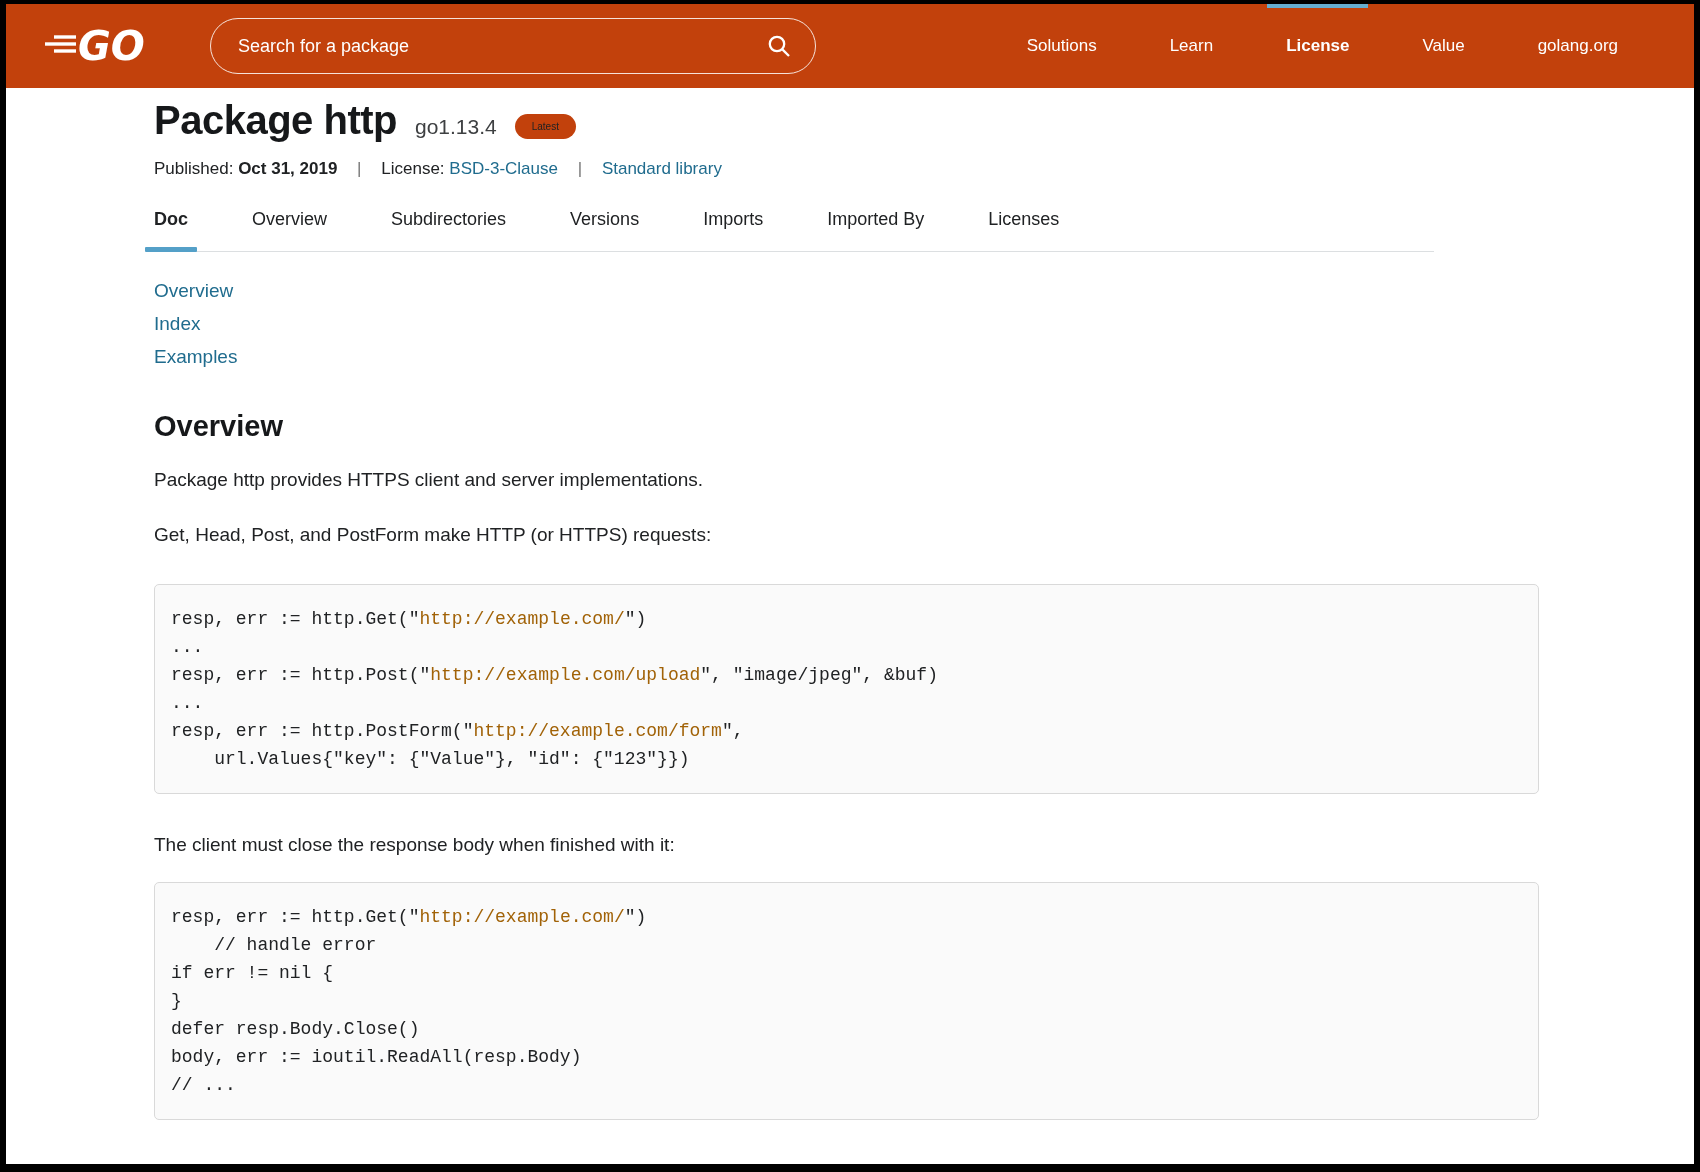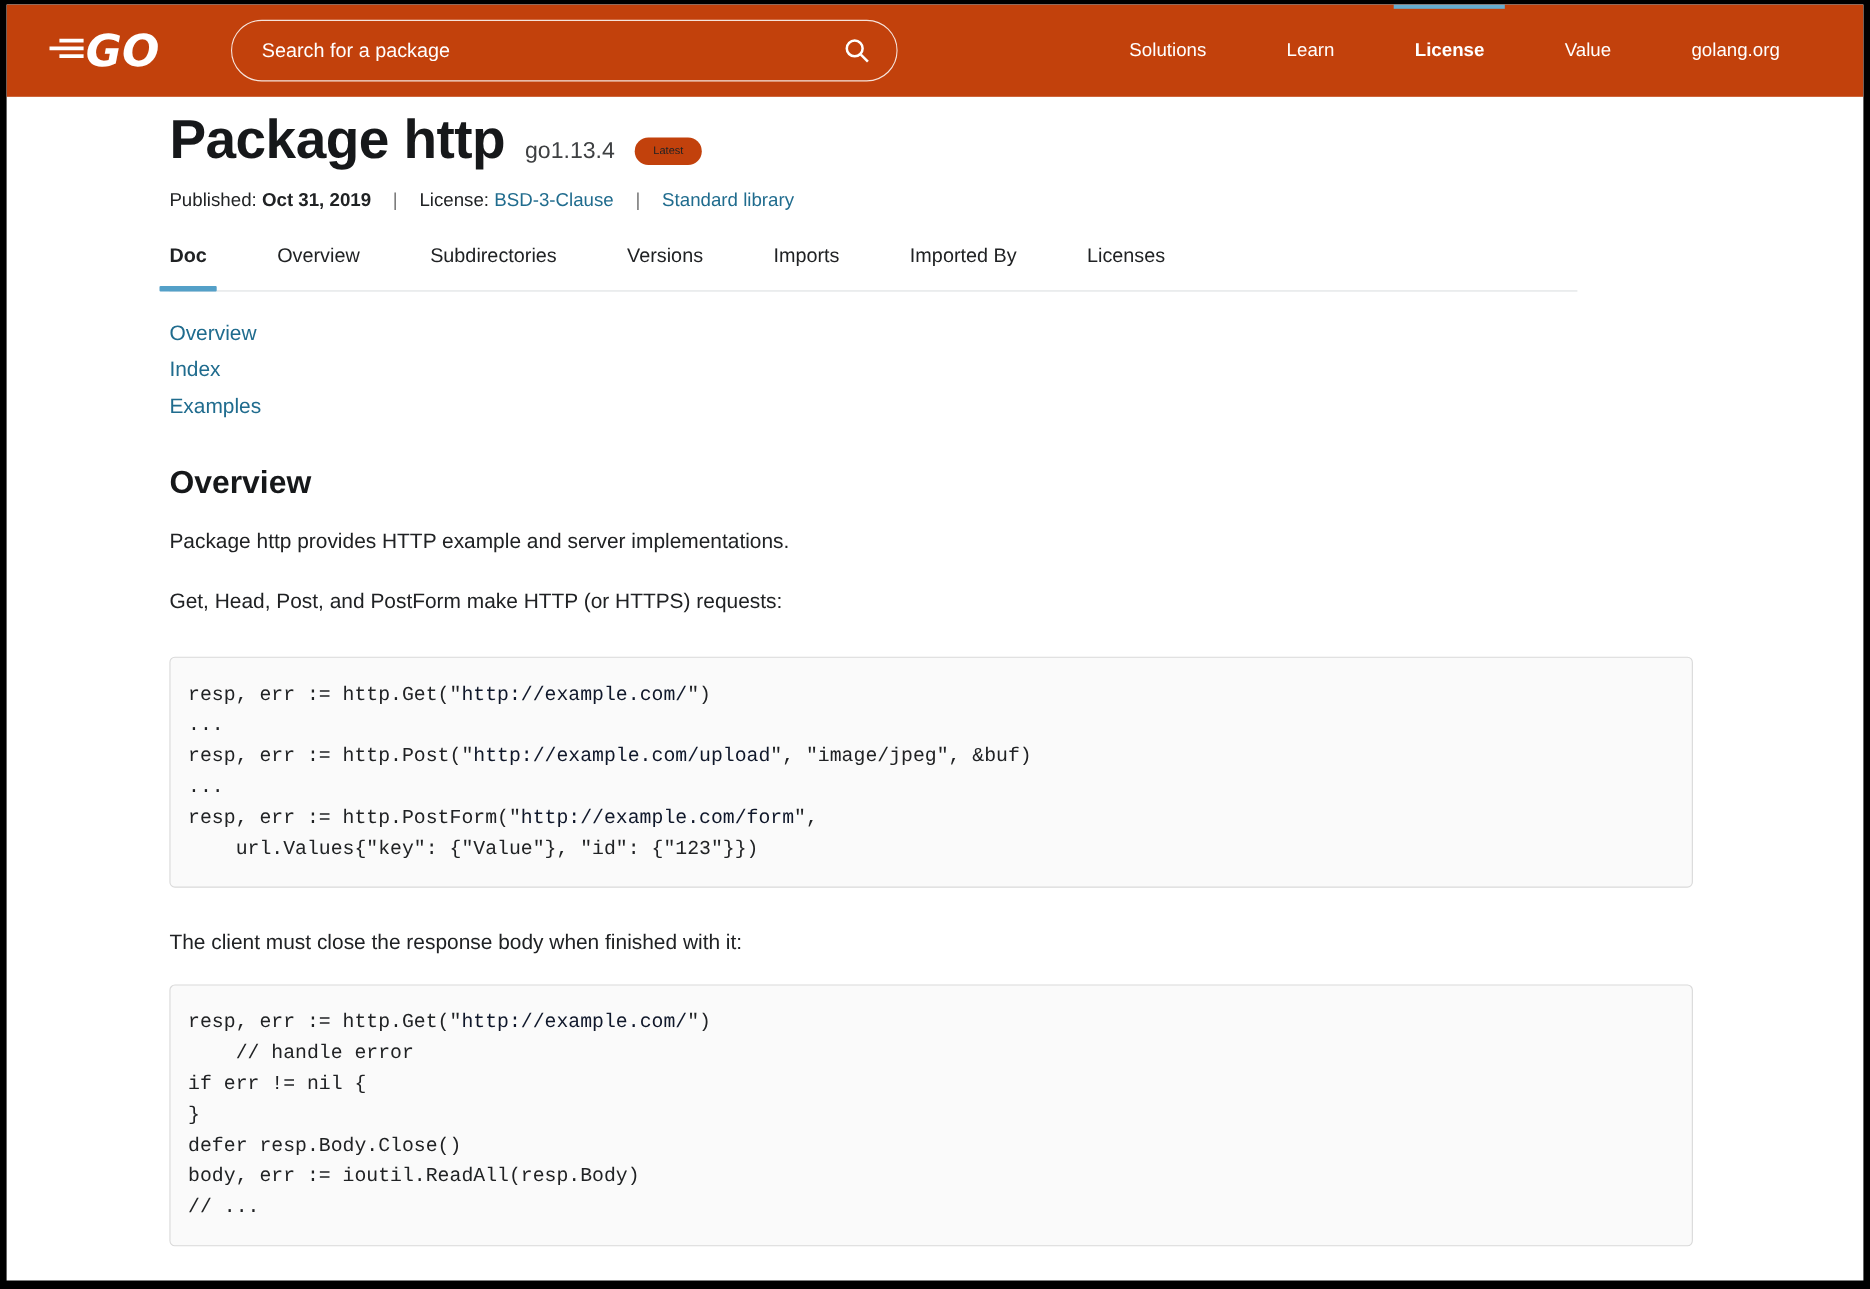--- a/index.html
+++ b/index.html
@@ -47,21 +47,21 @@
   main { padding-left:148px; width:1537px; }
 
   a { text-decoration:none; }
   .lnk { color:#206C8E; }
 
   .breadcrumb { margin-top:25px; font-size:19px; display:flex; align-items:center; }
   .breadcrumb .crumb-current { color:#202224; }
   .copy-icon { margin-left:13px; cursor:pointer; display:inline-flex; }
 
   .title-row { margin-top:10px; display:flex; align-items:baseline; }
-  h1 { font-size:50px; font-weight:bold; color:#16181a; letter-spacing:-0.5px; }
+  h1 { font-size:40px; font-weight:bold; color:#16181a; letter-spacing:-0.5px; }
   .version { margin-left:18px; font-size:21px; color:#3e4042; }
   .badge {
     margin-left:18px; background:#c2410c; color:#202224;
     font-size:10px; padding:7px 17px; border-radius:20px; position:relative; top:-4px;
   }
 
   .meta-row { margin-top:16px; font-size:17px; color:#202224; }
   .meta-row b { font-weight:bold; }
   .meta-sep { color:#757575; margin:0 15px; }
 
@@ -89,21 +89,21 @@
 
   .code-block {
     margin-top:38px; width:1385px;
     background:#FAFAFA; border:1px solid #D9D9D9; border-radius:5px;
     padding:20px 16px;
     font-family:"Liberation Mono","DejaVu Sans Mono",monospace;
     font-size:18px; line-height:28px; color:#202224;
   }
   .code-block.second { margin-top:26px; }
   .code-line { white-space:pre; }
-  .code-link { color:#0f172a; }
+  .code-link { color:#a16207; }
 </style>
 </head>
 <body>
 
 <div class="frame">
 
   <header class="site-header">
     <div class="logo">
       <svg width="120" height="46" viewBox="0 0 120 46">
         <g stroke="#ffffff" stroke-width="3.4">
@@ -162,21 +162,21 @@
       </div>
 
     <ul class="toc">
         <li><a href="#">Overview</a></li>
         <li><a href="#">Index</a></li>
         <li><a href="#">Examples</a></li>
       </ul>
 
     <h2>Overview</h2>
 
-    <p class="para p1">Package http provides HTTP example and server implementations.</p>
+    <p class="para p1">Package http provides HTTPS client and server implementations.</p>
     <p class="para p2">Get, Head, Post, and PostForm make HTTP (or HTTPS) requests:</p>
 
     <div class="code-block">
         <div class="code-line"><span>resp, err := http.Get("</span><a href="#" class="code-link">http://example.com/</a><span>")</span></div>
         <div class="code-line"><span>...</span></div>
         <div class="code-line"><span>resp, err := http.Post("</span><a href="#" class="code-link">http://example.com/upload</a><span>", "image/jpeg", &amp;buf)</span></div>
         <div class="code-line"><span>...</span></div>
         <div class="code-line"><span>resp, err := http.PostForm("</span><a href="#" class="code-link">http://example.com/form</a><span>",</span></div>
         <div class="code-line"><span>    url.Values{"key": {"Value"}, "id": {"123"}})</span></div>
       </div>

